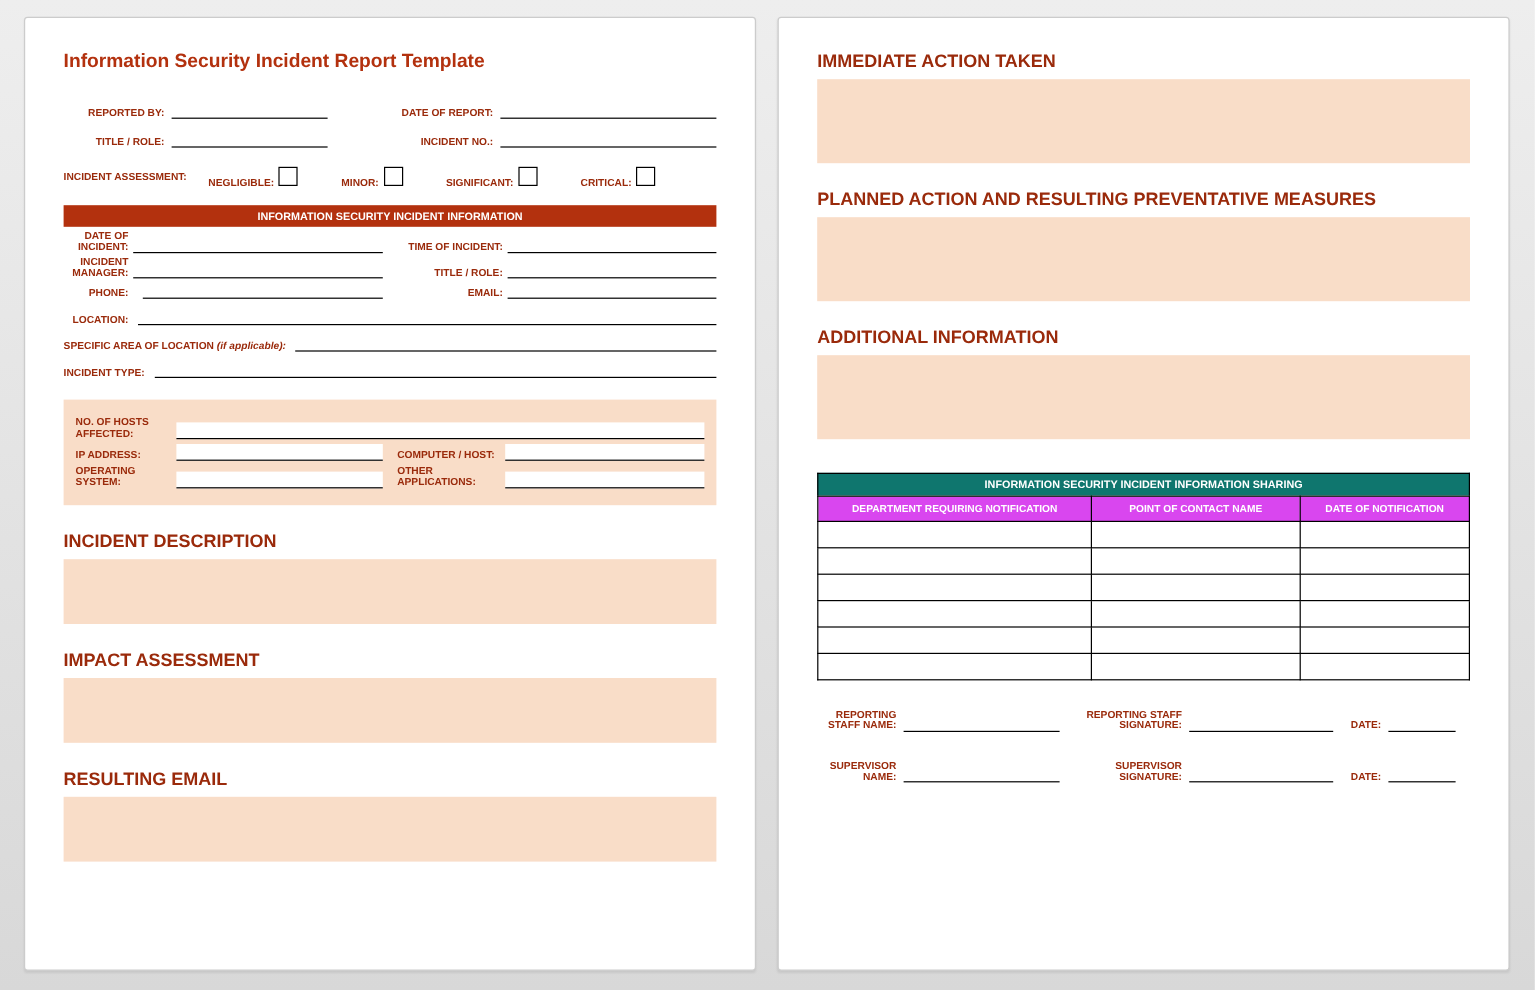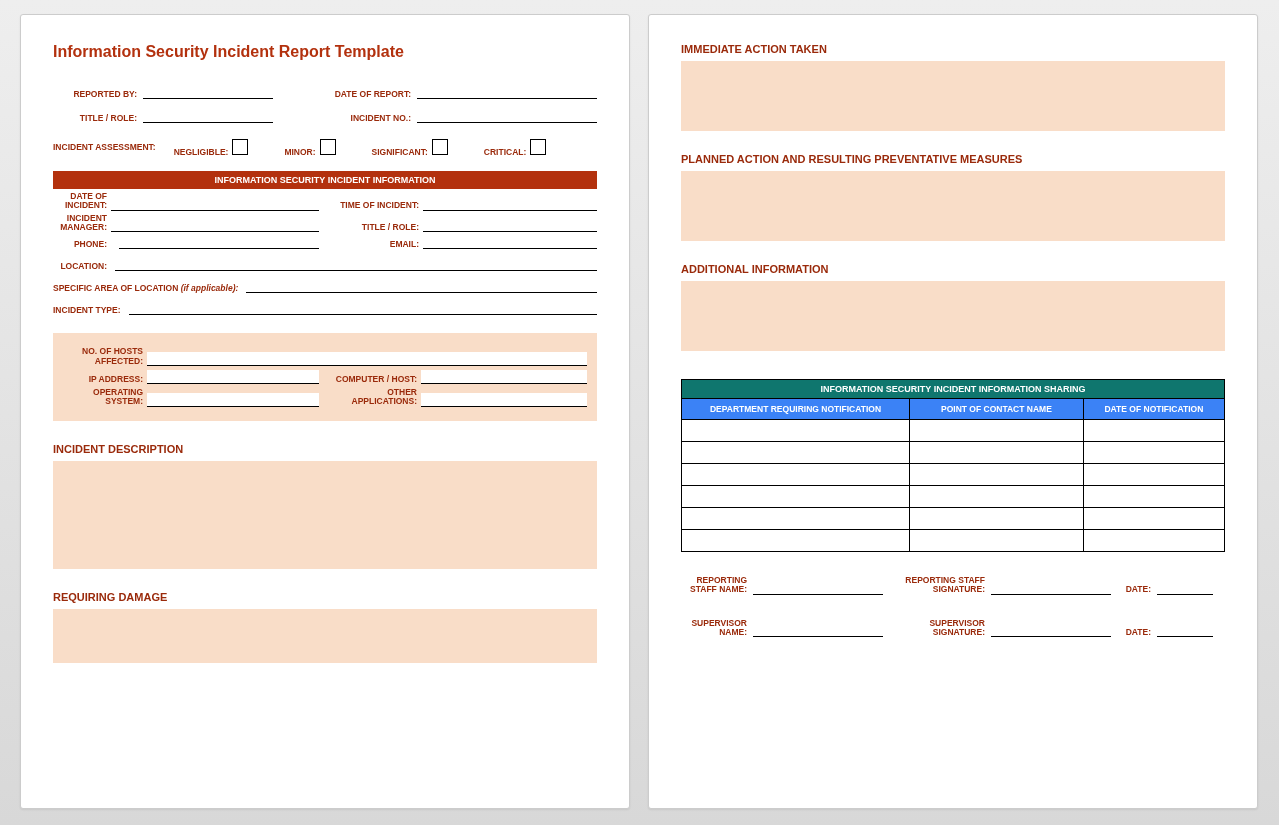--- a/index.html
+++ b/index.html
@@ -30,21 +30,21 @@
     margin-bottom: 24px;
   }
   .label {
     color: #9A2A0B;
     font-size: 8.5px;
     font-weight: bold;
     text-transform: uppercase;
     text-align: right;
   }
   .label-left {
-    text-align: right;
+    text-align: left;
   }
   .field-row {
     display: flex;
     align-items: flex-end;
     margin-bottom: 10px;
     gap: 6px;
   }
   .line-input {
     border: none;
     border-bottom: 1px solid #000;
@@ -107,38 +107,38 @@
   .peach-box {
     background: #F9DDC8;
     padding: 10px 10px 14px 10px;
     margin-top: 18px;
   }
   .peach-box .two-col-row { margin-top: 4px; }
   .peach-box .two-col-row .cell .label { width: 80px; }
   .peach-box .two-col-row .cell.right .label { width: 86px; }
   .section-label {
     color: #9A2A0B;
-    font-size: 11px;
+    font-size: 15px;
     font-weight: bold;
     margin-top: 22px;
     margin-bottom: 6px;
   }
   .text-area-box {
     background: #F9DDC8;
     height: 54px;
     width: 100%;
   }
   .text-area-box.tall { height: 70px; }
   .sharing-table {
     width: 100%;
     border-collapse: collapse;
     margin-top: 0;
   }
   .sharing-table th {
-    background: #3b82f6;
+    background: #d946ef;
     color: #fff;
     font-size: 8.5px;
     font-weight: bold;
     padding: 5px 4px;
     border: 1px solid #000;
     text-align: center;
   }
   .sharing-table td {
     border: 1px solid #000;
     height: 22px;
@@ -279,23 +279,24 @@
       <div class="cell right" style="flex:1; margin-left:12px;">
         <span class="label label-left">OTHER APPLICATIONS:</span>
         <input class="line-input" style="">
       </div>
     </div>
   </div>
 
   <div class="section-label">INCIDENT DESCRIPTION</div>
   <div class="text-area-box"></div>
 
+  <div class="section-label">IMPACT ASSESSMENT</div>
   <div class="text-area-box"></div>
 
-  <div class="section-label">REQUIRING DAMAGE</div>
+  <div class="section-label">RESULTING EMAIL</div>
   <div class="text-area-box"></div>
 </div>
 
 <div class="page">
   <div class="section-label" style="margin-top:0;">IMMEDIATE ACTION TAKEN</div>
   <div class="text-area-box tall"></div>
 
   <div class="section-label">PLANNED ACTION AND RESULTING PREVENTATIVE MEASURES</div>
   <div class="text-area-box tall"></div>
 

